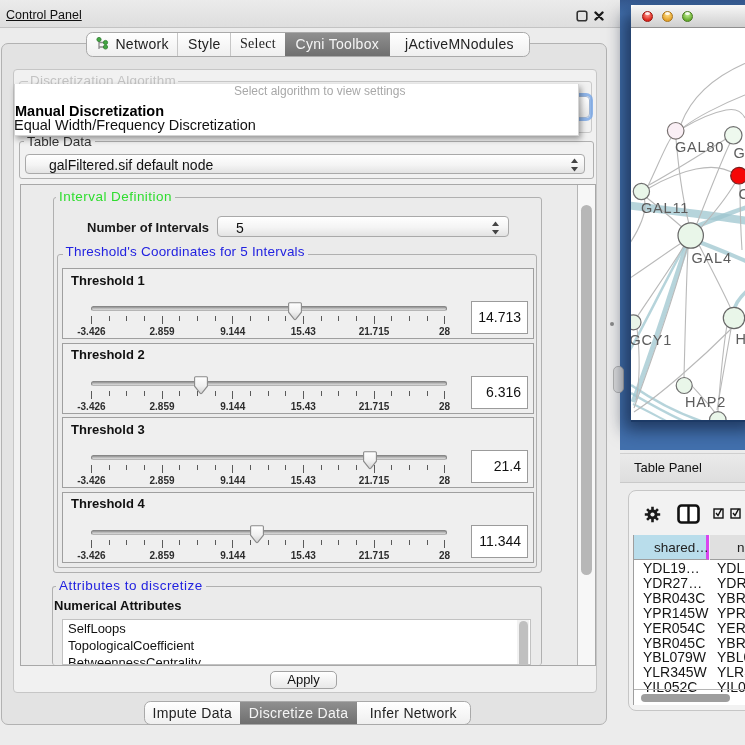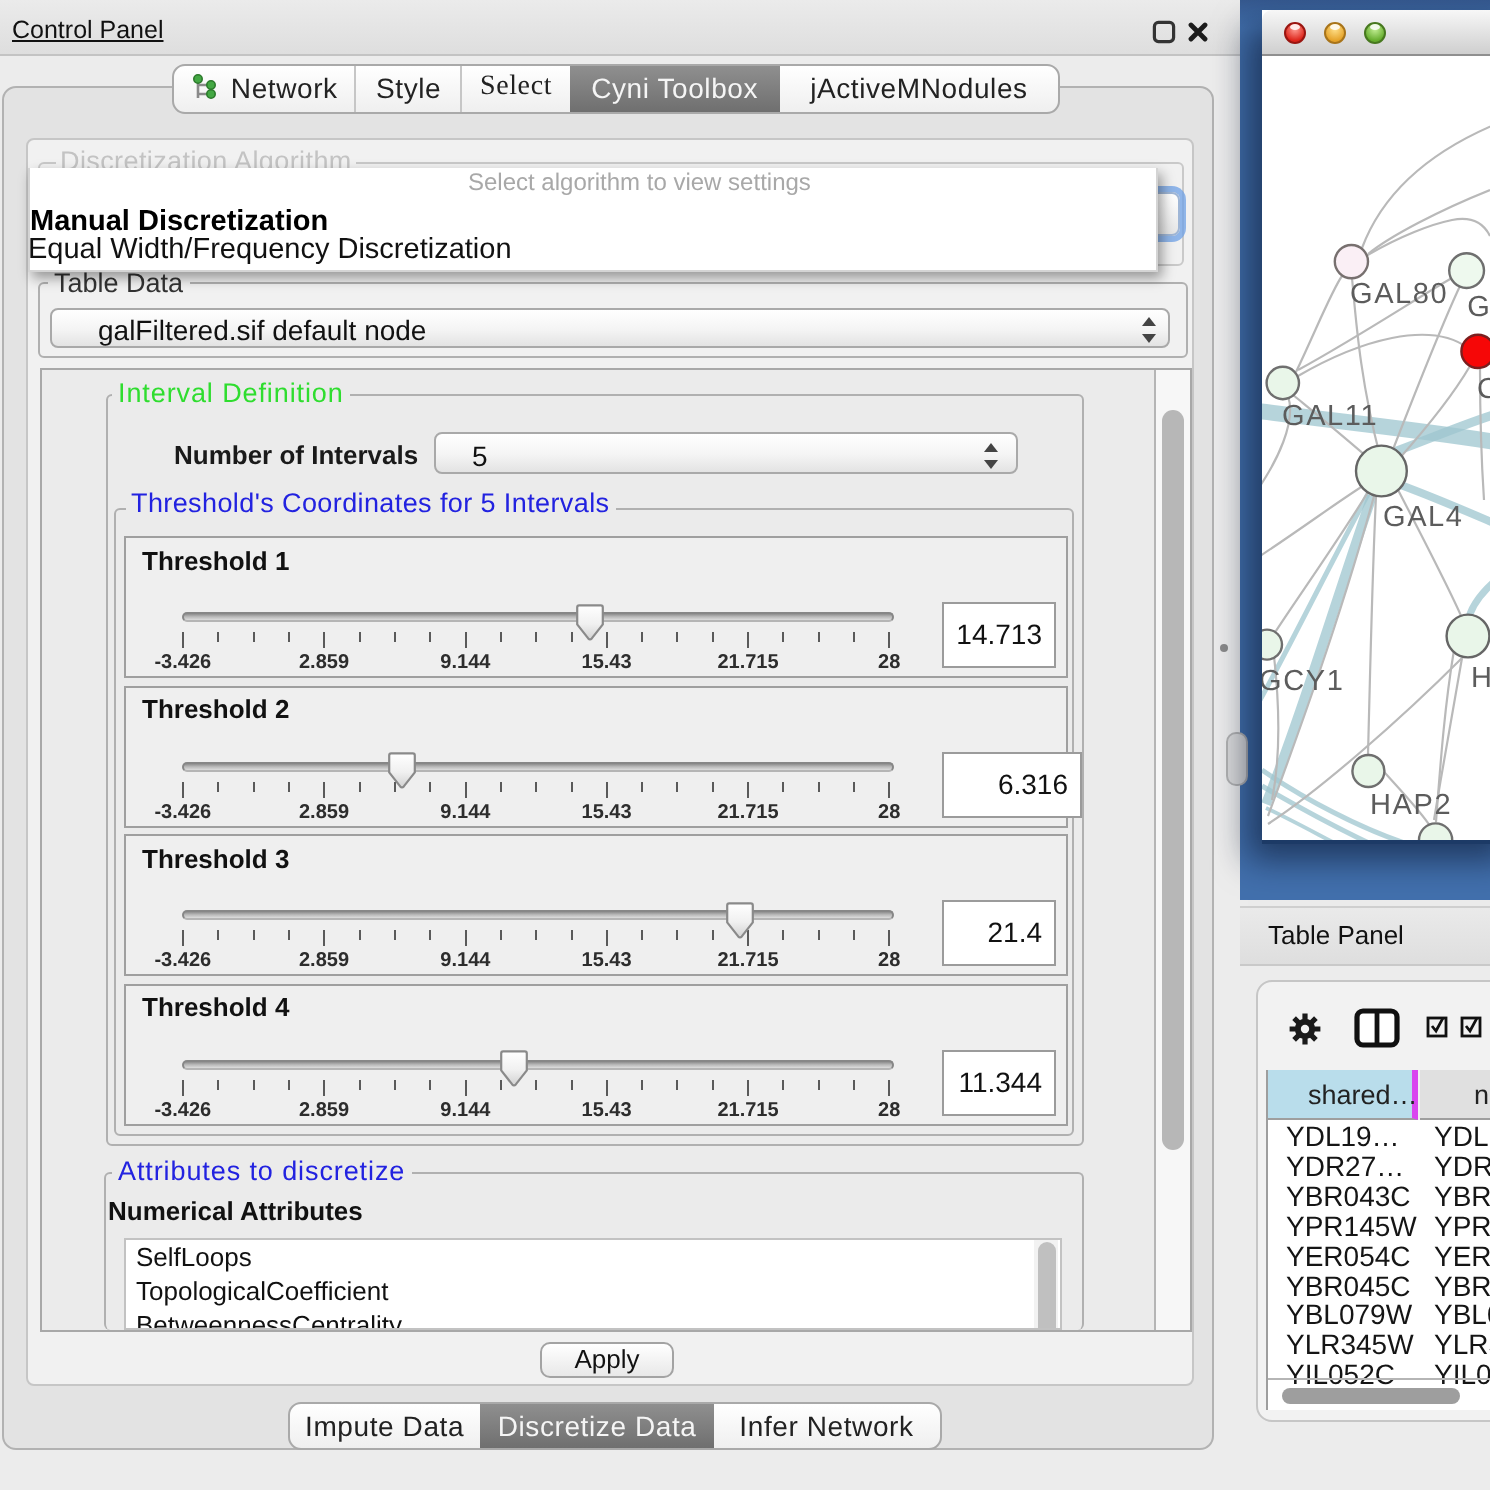--- a/index.html
+++ b/index.html
@@ -97,21 +97,21 @@
 <svg class="abs" style="left:129.9px;top:32.5px;" width="16" height="19" viewBox="0 0 16 19">
 <defs>
         <linearGradient id="g342" x1="0" y1="0" x2="0" y2="1">
 <stop offset="0" stop-color="#ffffff"></stop>
           <stop offset="0.55" stop-color="#f0f0f0"></stop>
           <stop offset="1" stop-color="#d2d2d2"></stop>
         </linearGradient>
       </defs>
 <path d="M2.6 0.7 H13.4 Q14.4 0.7 14.4 1.7 V10.2 L8.9 17.2 Q8 18.2 7.1 17.2 L1.6 10.2 V1.7 Q1.6 0.7 2.6 0.7 Z" fill="url(#g342)" stroke="#8a8a8a" stroke-width="1.1"></path>
     </svg>
-<div class="fieldbox" style="left:408px;top:32px;width:70px;height:33px;line-height:31px;padding-right:6px;">6.316</div>
+<div class="fieldbox" style="left:408px;top:32px;width:57px;height:33px;line-height:31px;padding-right:6px;">6.316</div>
 </div>
 <div class="abs" style="left:62.0px;top:417.0px;width:471.5px;height:71.0px;background:#efefef;border:1px solid #9f9f9f;">
 <div class="abs" style="left:8px;top:3.5px;font-size:13px;font-weight:bold;color:#111;">Threshold 3</div>
 <div class="abs" style="left:28px;top:37px;width:356px;height:5px;border-radius:2.5px;background:linear-gradient(#8f8f8f,#b9b9b9 45%,#dcdcdc);border:1px solid #878787;border-bottom-color:#b5b5b5;"></div>
 <div class="abs" style="left:27.9px;top:47px;width:354.7px;height:5px;background:repeating-linear-gradient(90deg,#5a5a5a 0 1px,transparent 1px 17.660px);"></div>
 <div class="abs" style="left:27.9px;top:47px;width:354.7px;height:8px;background:repeating-linear-gradient(90deg,#5a5a5a 0 1px,transparent 1px 70.640px);"></div>
 <div class="ticklbl" style="left:28.4px;top:57px;">-3.426</div>
 <div class="ticklbl" style="left:99.0px;top:57px;">2.859</div>
 <div class="ticklbl" style="left:169.7px;top:57px;">9.144</div>
 <div class="ticklbl" style="left:240.3px;top:57px;">15.43</div>

